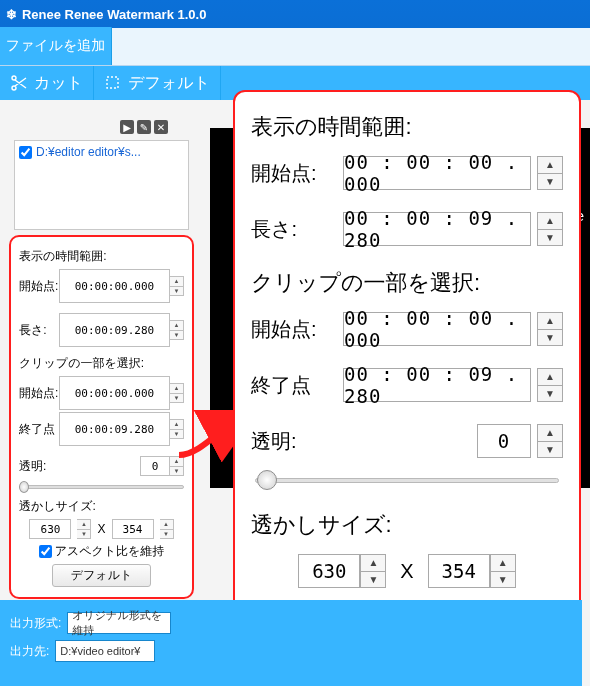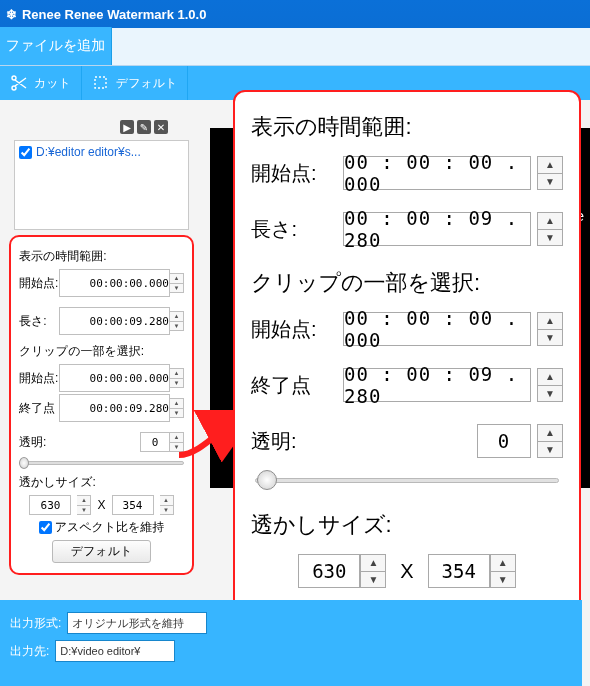--- a/index.html
+++ b/index.html
@@ -54,21 +54,21 @@
     height: 34px;
     display: flex;
     align-items: center;
     color: #fff;
   }
   .rib-item {
     display: flex;
     align-items: center;
     padding: 0 10px;
     gap: 6px;
-    font-size: 12px;
+    font-size: 16px;
     height: 100%;
     border-right: 1px solid #1fa6f3;
   }
   .rib-icon svg { display: block; }
   
   .workarea {
     position: relative;
     width: 100%;
     height: calc(100% - 100px);
     background: #f4f4f4;
@@ -129,25 +129,25 @@
   .sec-title { font-size: 12px; margin: 3px 0 4px 0; font-weight: normal; }
   .row {
     display: flex;
     align-items: center;
     margin: 2px 0;
   }
   .row .lab { width: 40px; }
   .tfield {
     flex: 1;
     border: 1px solid #bfbfbf;
-    height: 28px;
+    height: 34px;
     background: #fff;
     display: flex;
     align-items: center;
-    justify-content: flex-end;
+    justify-content: center;
     font-family: monospace;
     font-size: 11px;
     position: relative;
   }
   .spin {
     width: 14px;
     height: 20px;
     border: 1px solid #bfbfbf;
     border-left: none;
     display: flex;
@@ -567,25 +567,25 @@
       <div class="cbox">✔</div>
       <span>アスペクト比を維持</span>
     </div>
 
     <button class="bbtn"><span>デフォルト</span></button>
   </div>
 
   <div class="bottombar">
     <div class="brow2">
       <span>出力形式:</span>
-      <div class="binp" style="width:140px;">
+      <div class="binp" style="width:104px;">
           <span>オリジナル形式を維持</span>
         </div>
     </div>
     <div class="brow2">
       <span>出力先:</span>
-      <div class="binp" style="width:120px;">
+      <div class="binp" style="width:100px;">
           <span>D:¥video editor¥</span>
         </div>
     </div>
   </div>
 
 </div>
 
 </body></html>

